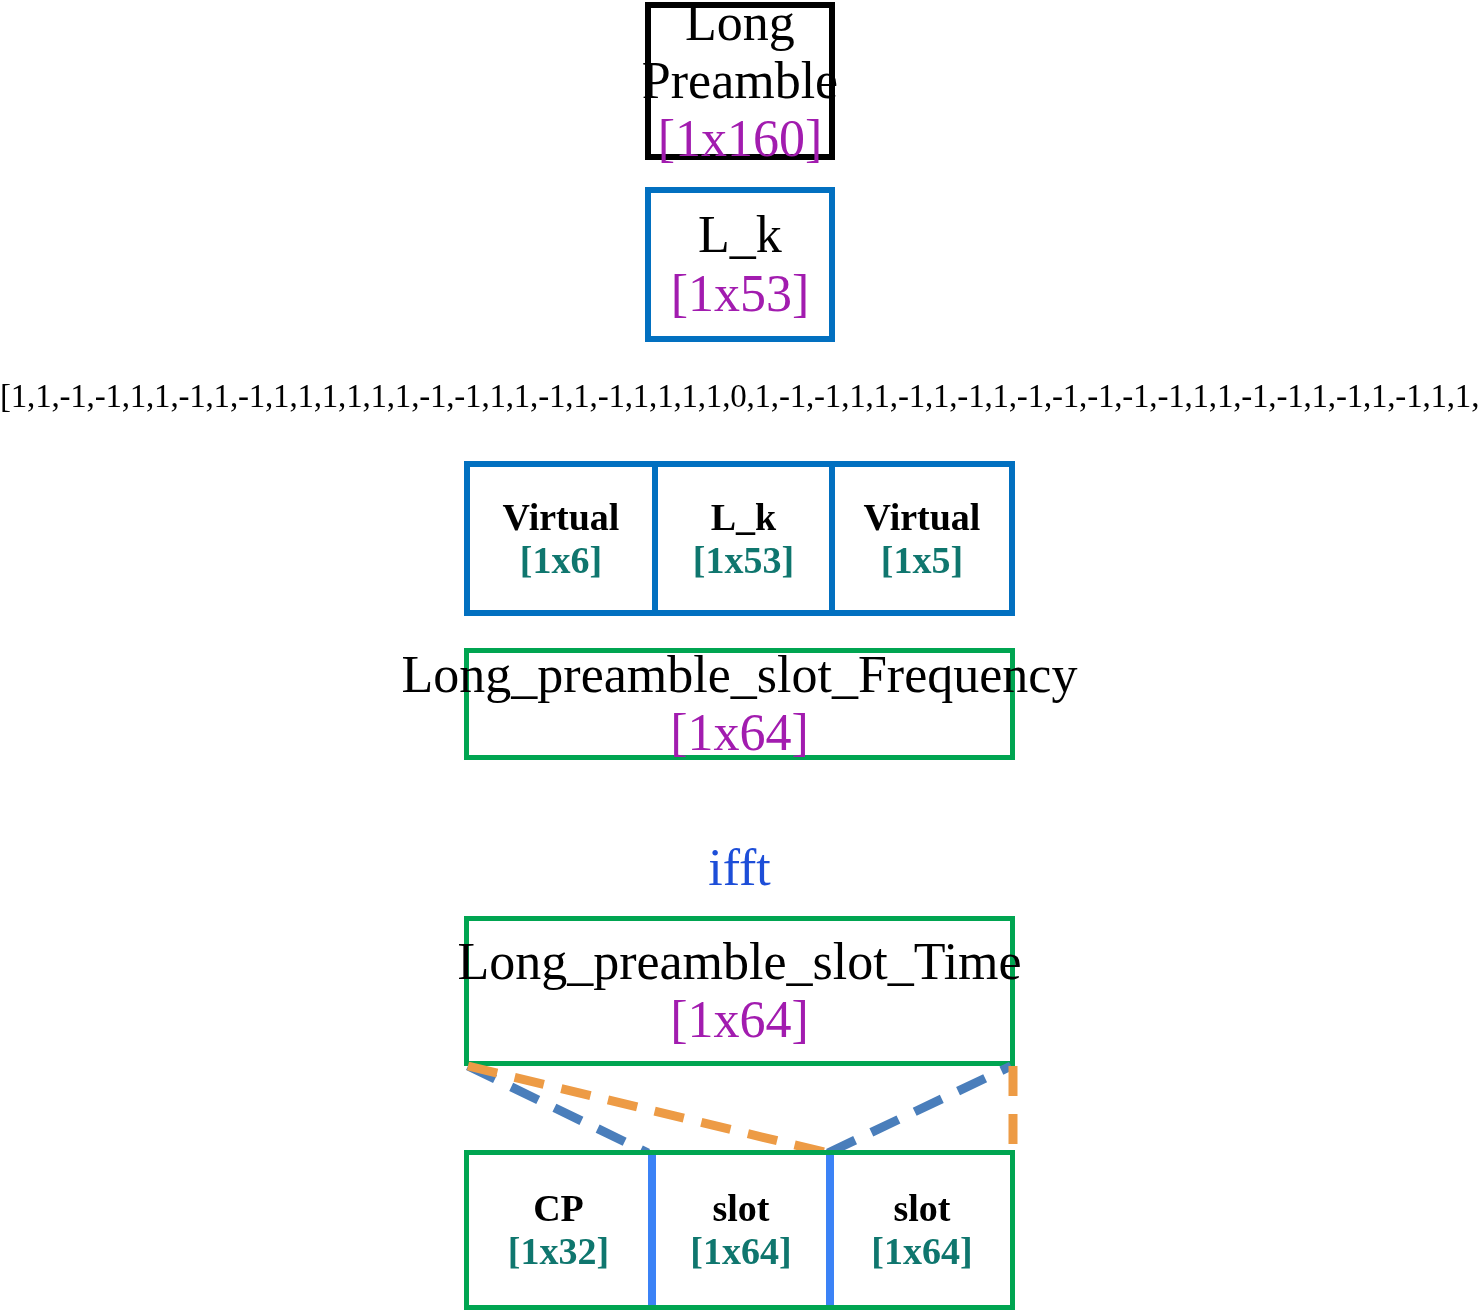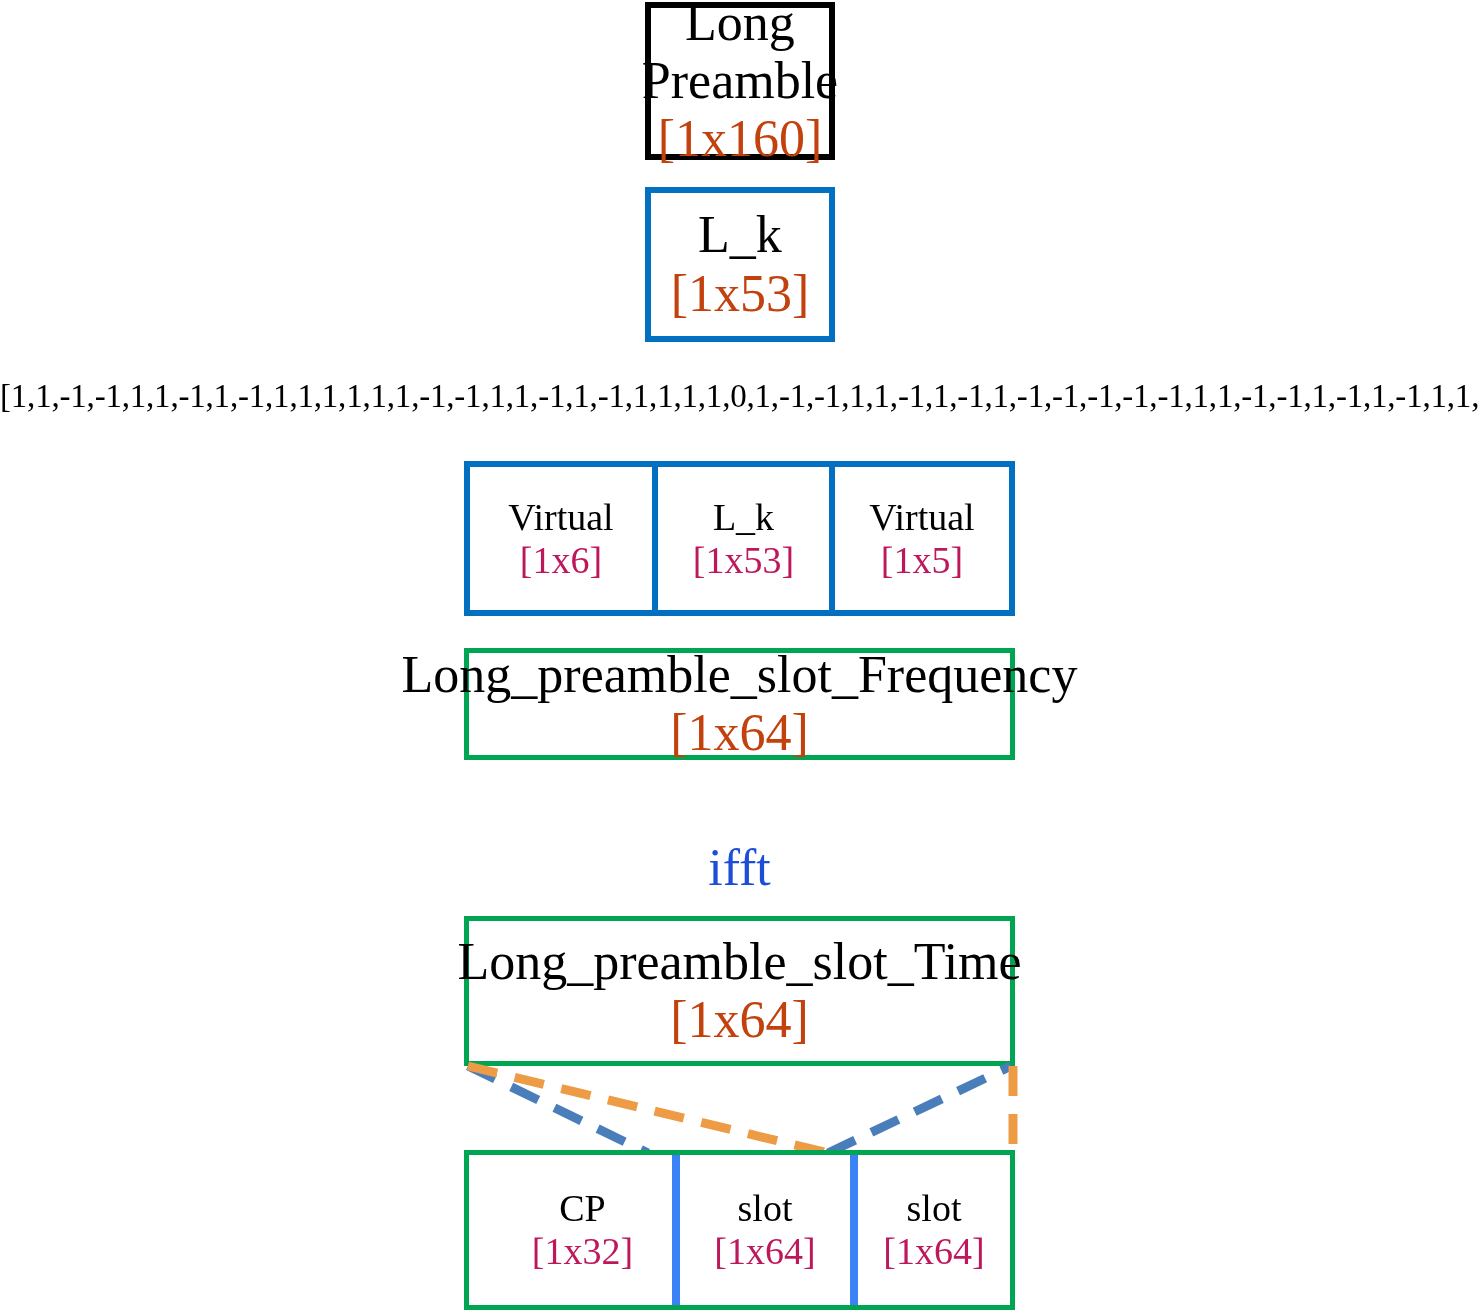--- a/index.html
+++ b/index.html
@@ -26,48 +26,49 @@
     align-items: center;
     justify-content: center;
     background: #ffffff;
     line-height: 1.12;
   }
   .box .lbl {
     color: #000000;
     white-space: nowrap;
   }
   .box .dim {
-    color: #c2410c;
+    color: #a21caf;
     white-space: nowrap;
   }
   .b-black { border: 6px solid #000000; }
   .b-blue  { border: 6px solid #0270c0; }
   .b-green { border: 5px solid #00a551; }
 
   
   .group {
     position: absolute;
     box-sizing: border-box;
     display: flex;
     background: #ffffff;
+    font-weight: bold;
   }
   .group.g-blue  { border: 6px solid #0270c0; }
   .group.g-green { border: 5px solid #00a551; }
   .group .cell {
     box-sizing: border-box;
     display: flex;
     flex-direction: column;
     align-items: center;
     justify-content: center;
     line-height: 1.12;
   }
   .group.g-blue .cell + .cell { border-left: 6px solid #0270c0; }
   .group.g-green .cell + .cell { border-left: 8px solid #3b82f6; }
   .group .cell .lbl { color: #000000; white-space: nowrap; }
-  .group .cell .dim { color: #be185d; white-space: nowrap; }
+  .group .cell .dim { color: #0f766e; white-space: nowrap; }
 
   .seq {
     position: absolute;
     left: 0;
     width: 1478px;
     text-align: center;
     font-size: 33px;
     color: #000000;
     white-space: nowrap;
     letter-spacing: -0.2px;
@@ -138,21 +139,21 @@
 
     <line x1="468" y1="1066" x2="648" y2="1153" stroke="#4A7EBB" stroke-width="9" stroke-dasharray="30 18" stroke-linecap="butt"></line>
 
     <line x1="828" y1="1153" x2="1011" y2="1066" stroke="#4A7EBB" stroke-width="9" stroke-dasharray="30 18" stroke-linecap="butt"></line>
 
     <line x1="468" y1="1066" x2="828" y2="1153" stroke="#ED9B45" stroke-width="9" stroke-dasharray="30 18" stroke-linecap="butt"></line>
 
     <line x1="1013" y1="1066" x2="1013" y2="1153" stroke="#ED9B45" stroke-width="9" stroke-dasharray="30 18" stroke-linecap="butt"></line>
   </svg>
 
-  <div class="group g-green" style="left:464px; top:1150px; width:551px; height:160px;padding-left:24px;">
+  <div class="group g-green" style="left:464px; top:1150px; width:551px; height:160px;">
     <div class="cell" style="width:179px;">
       <div class="lbl f38">CP</div>
       <div class="dim f38">[1x32]</div>
     </div>
     <div class="cell" style="width:178px;">
       <div class="lbl f38">slot</div>
       <div class="dim f38">[1x64]</div>
     </div>
     <div class="cell" style="flex:1;">
       <div class="lbl f38">slot</div>

